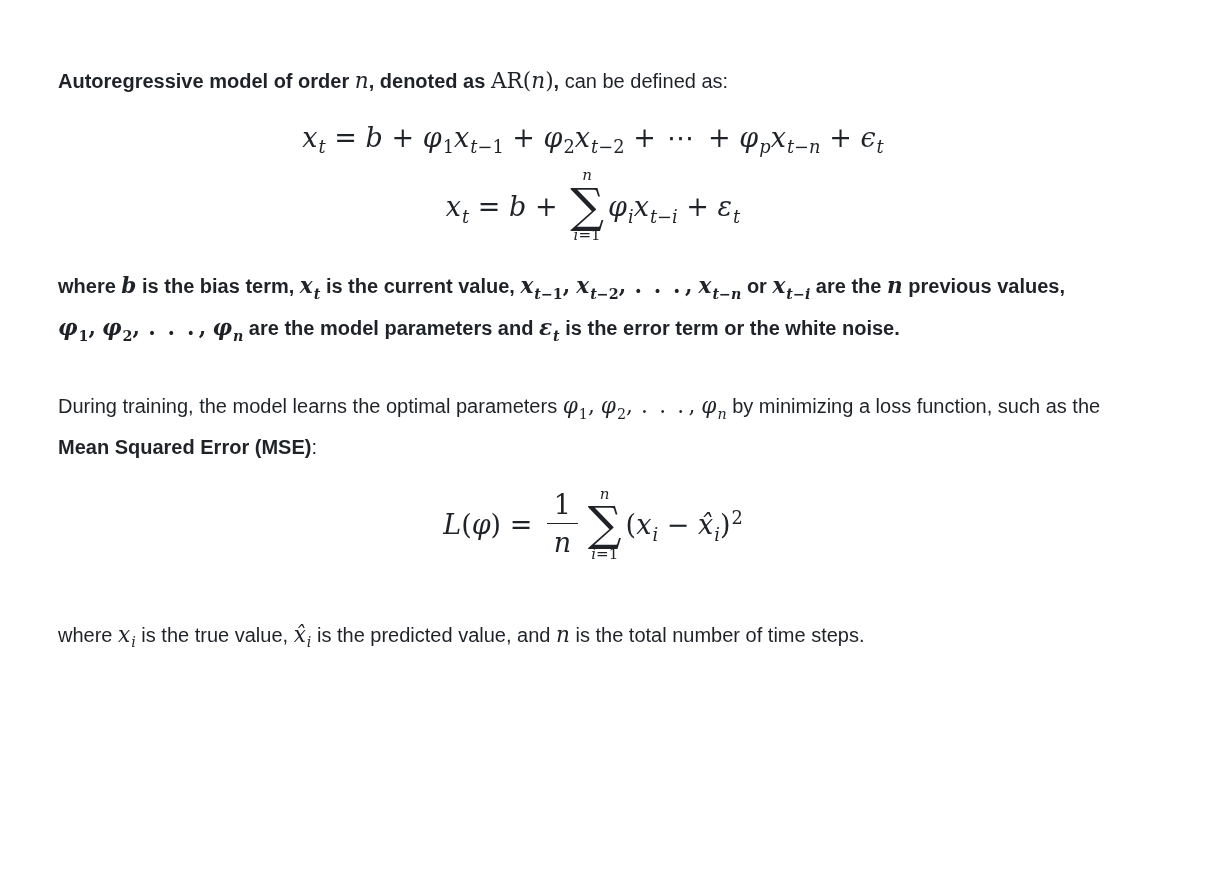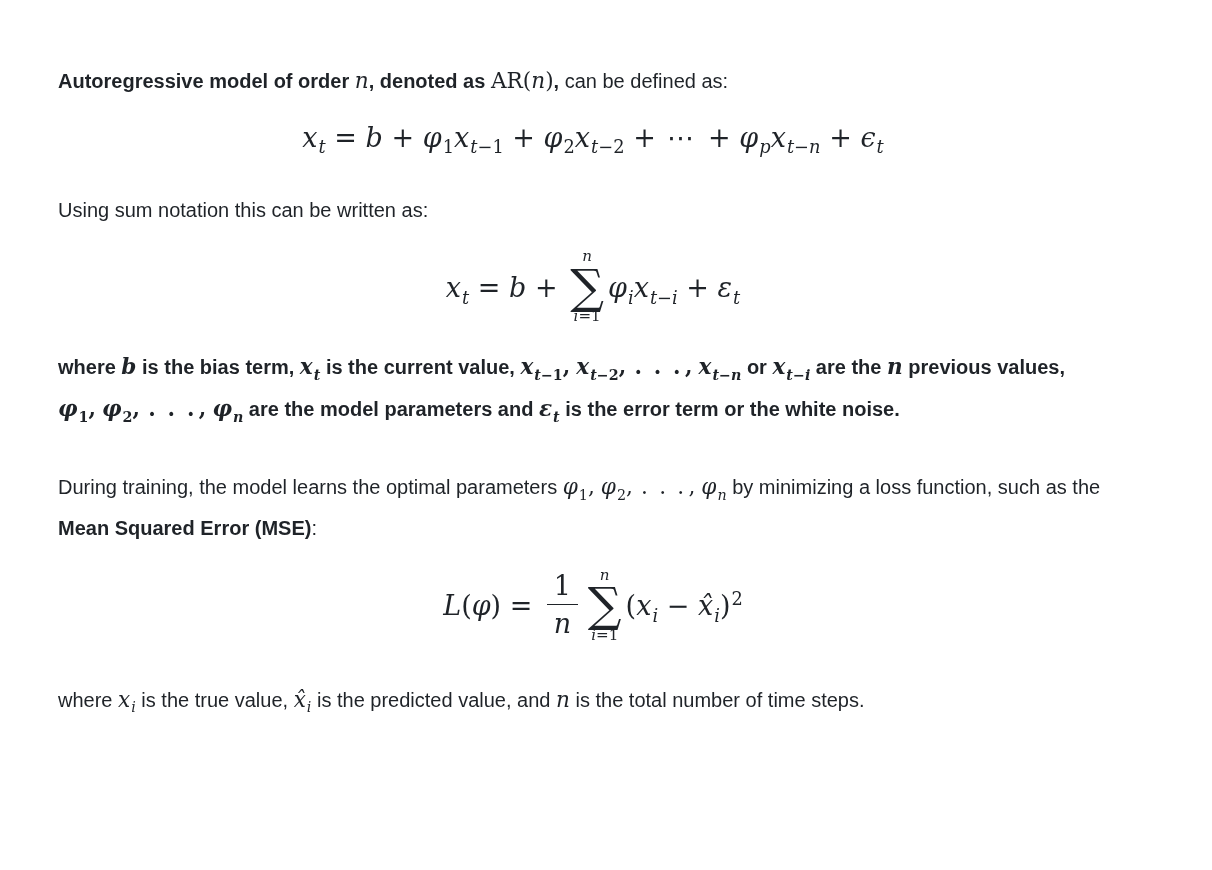--- a/index.html
+++ b/index.html
@@ -62,32 +62,31 @@
     font-size: 27px;
     line-height: normal;
   }
   .formula .math-root { font-family: "DejaVu Serif", "DejaVu Sans", serif; }
   #formula-1 { }
   #para-2    { margin-top: 36px; }
   #formula-2 { margin-top: 16px; }
   #para-3    { margin-top: 18px; font-weight: bold; }
   #para-4    { margin-top: 36px; }
   #formula-3 { margin-top: 14px; }
-  #para-5    { margin-top: 32px; }
+  #para-5    { margin-top: 48px; }
 </style>
 </head>
 <body>
 
 <div class="page">
 
   <p class="para" id="para-1"><span class="btxt">Autoregressive model of order </span><span class="math"><span class="mi">n</span></span><span class="btxt">, denoted as </span><span class="math"><span class="mr">AR</span><span class="mr">(</span><span class="mi">n</span><span class="mr">)</span></span><span class="btxt">,</span><span class="txt"> can be defined as:</span></p>
 
   <div class="formula" id="formula-1"><span class="math-root"><span class="mi">x</span><sub class="msub"><span class="mi">t</span></sub><span class="mr mo">=</span><span class="mi">b</span><span class="mr mo">+</span><span class="mi">φ</span><sub class="msub"><span class="mr">1</span></sub><span class="mi">x</span><sub class="msub"><span class="mi">t</span><span class="mr">−</span><span class="mr">1</span></sub><span class="mr mo">+</span><span class="mi">φ</span><sub class="msub"><span class="mr">2</span></sub><span class="mi">x</span><sub class="msub"><span class="mi">t</span><span class="mr">−</span><span class="mr">2</span></sub><span class="mr mo">+</span><span class="mr mdots">⋯</span><span class="mr mo">+</span><span class="mi">φ</span><sub class="msub"><span class="mi">p</span></sub><span class="mi">x</span><sub class="msub"><span class="mi">t</span><span class="mr">−</span><span class="mi">n</span></sub><span class="mr mo">+</span><span class="mi">ϵ</span><sub class="msub"><span class="mi">t</span></sub></span></div>
 
-  <p class="para" id="para-2"><span class="txt">Using sum notation this can be written as:</span></p>
 
   <div class="formula" id="formula-2"><span class="math-root"><span class="mi">x</span><sub class="msub"><span class="mi">t</span></sub><span class="mr mo">=</span><span class="mi">b</span><span class="mr mo">+</span><span class="msum">
           <span class="mlim"><span class="mi">n</span></span>
           <span class="msigma">∑</span>
           <span class="mlim"><span class="mi">i</span><span class="mr">=</span><span class="mr">1</span></span>
         </span><span class="mi">φ</span><sub class="msub"><span class="mi">i</span></sub><span class="mi">x</span><sub class="msub"><span class="mi">t</span><span class="mr">−</span><span class="mi">i</span></sub><span class="mr mo">+</span><span class="mi">ε</span><sub class="msub"><span class="mi">t</span></sub></span></div>
 
   <p class="para" id="para-3"><span class="txt">where </span><span class="math"><span class="mi">b</span></span><span class="txt"> is the bias term, </span><span class="math"><span class="mi">x</span><sub class="msub"><span class="mi">t</span></sub></span><span class="txt"> is the current value, </span><span class="math"><span class="mi">x</span><sub class="msub"><span class="mi">t</span><span class="mr">−</span><span class="mr">1</span></sub><span class="mr mcomma">,</span><span class="mi">x</span><sub class="msub"><span class="mi">t</span><span class="mr">−</span><span class="mr">2</span></sub><span class="mr mcomma">,</span><span class="mr mdots">. . .</span><span class="mr mcomma">,</span><span class="mi">x</span><sub class="msub"><span class="mi">t</span><span class="mr">−</span><span class="mi">n</span></sub></span><span class="txt"> or </span><span class="math"><span class="mi">x</span><sub class="msub"><span class="mi">t</span><span class="mr">−</span><span class="mi">i</span></sub></span><span class="txt"> are the </span><span class="math"><span class="mi">n</span></span><span class="txt"> previous values, </span><span class="math"><span class="mi">φ</span><sub class="msub"><span class="mr">1</span></sub><span class="mr mcomma">,</span><span class="mi">φ</span><sub class="msub"><span class="mr">2</span></sub><span class="mr mcomma">,</span><span class="mr mdots">. . .</span><span class="mr mcomma">,</span><span class="mi">φ</span><sub class="msub"><span class="mi">n</span></sub></span><span class="txt"> are the model parameters and </span><span class="math"><span class="mi">ε</span><sub class="msub"><span class="mi">t</span></sub></span><span class="txt"> is the error term or the white noise.</span></p>
 
   <p class="para" id="para-4"><span class="txt">During training, the model learns the optimal parameters </span><span class="math"><span class="mi">φ</span><sub class="msub"><span class="mr">1</span></sub><span class="mr mcomma">,</span><span class="mi">φ</span><sub class="msub"><span class="mr">2</span></sub><span class="mr mcomma">,</span><span class="mr mdots">. . .</span><span class="mr mcomma">,</span><span class="mi">φ</span><sub class="msub"><span class="mi">n</span></sub></span><span class="txt"> by minimizing a loss function, such as the </span><span class="btxt">Mean Squared Error (MSE)</span><span class="txt">:</span></p>

